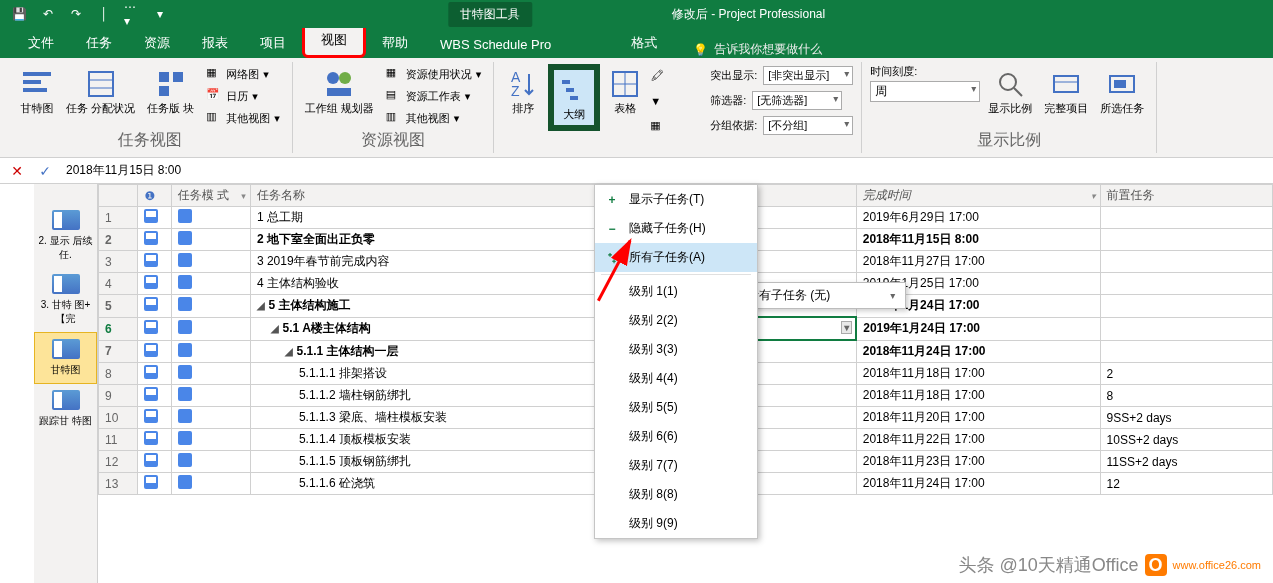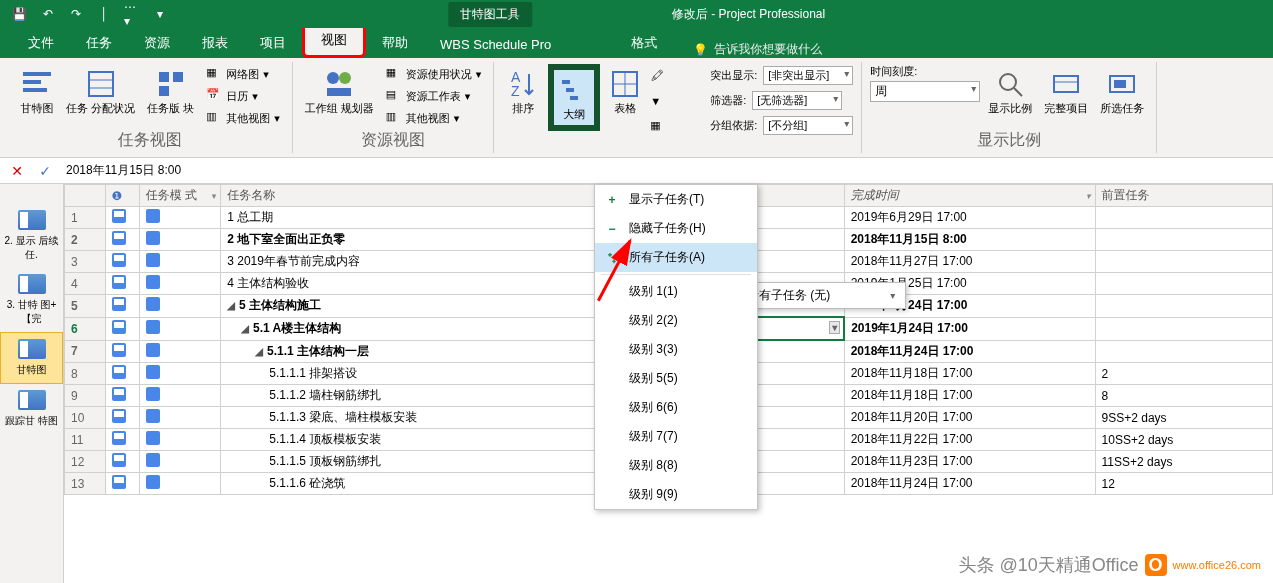--- a/index.html
+++ b/index.html
@@ -39,21 +39,21 @@
     
     
     .formula-bar { height: 26px; display: flex; align-items: center; border-bottom: 1px solid #d0d0d0; padding: 0 8px; gap: 10px; position: relative; z-index: 5; background: #fff; }
     .fb-btn { width: 18px; height: 18px; display: flex; align-items: center; justify-content: center; cursor: pointer; font-size: 14px; }
     .fb-input { flex: 1; border: none; padding: 2px; font-size: 12px; }
     
     
     .main { display: flex; height: calc(583px - 28px - 30px - 100px - 26px); position: relative; }
     
     
-    .sidenav { width: 64px; background: #f3f2f1; border-right: 1px solid #d0d0d0; padding-top: 20px; }
+    .sidenav { width: 64px; background: #f3f2f1; border-right: 1px solid #d0d0d0; padding-top: 20px; margin-left: 34px; }
     .sidenav-item { display: flex; flex-direction: column; align-items: center; padding: 6px 2px; gap: 4px; cursor: pointer; font-size: 10px; text-align: center; }
     .sidenav-item.active { background: #fde499; border: 1px solid #e6b422; }
     .sidenav-icon { width: 28px; height: 20px; background: linear-gradient(#5b9bd5,#4472c4); border-radius: 2px; position: relative; }
     .sidenav-icon::before { content:""; position:absolute; left:2px; top:2px; width:8px; height:16px; background:#fff; }
     
     
     .grid-wrap { flex: 1; overflow: hidden; position: relative; }
     .grid { border-collapse: collapse; width: 100%; }
     .grid th, .grid td { border: 1px solid #d0d0d0; padding: 2px 6px; font-size: 12px; height: 22px; text-align: left; white-space: nowrap; }
     .grid th { background: #f3f2f1; font-weight: normal; color: #555; position: relative; }
@@ -495,20 +495,24 @@
   <div class="outline-menu-item">
       <span class="mi-icon"></span>
       <span>级别 2(2)</span>
     </div>
   <div class="outline-menu-item">
       <span class="mi-icon"></span>
       <span>级别 3(3)</span>
     </div>
   <div class="outline-menu-item">
       <span class="mi-icon"></span>
+      <span>级别 4(4)</span>
+    </div>
+  <div class="outline-menu-item">
+      <span class="mi-icon"></span>
       <span>级别 5(5)</span>
     </div>
   <div class="outline-menu-item">
       <span class="mi-icon"></span>
       <span>级别 6(6)</span>
     </div>
   <div class="outline-menu-item">
       <span class="mi-icon"></span>
       <span>级别 7(7)</span>
     </div>

